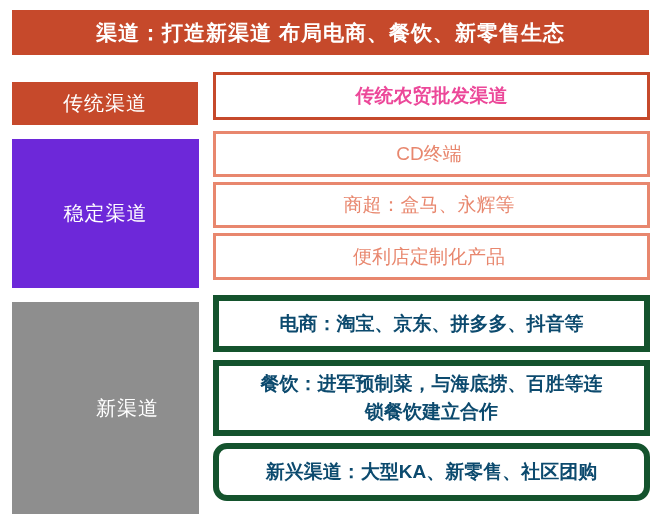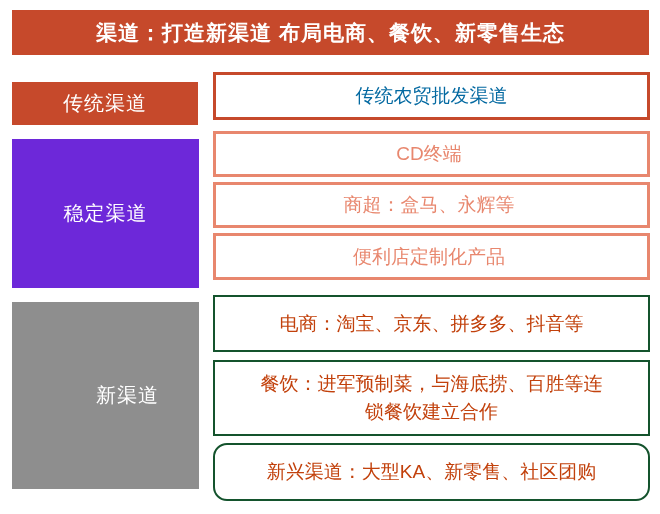--- a/index.html
+++ b/index.html
@@ -41,44 +41,45 @@
     color: #ffffff;
     font-size: 20px;
     letter-spacing: 1px;
     margin-top: 8px;
   }
   .red-fill    { background: #C6492B; }
   .salmon-fill { background: #6d28d9; }
   .gray-fill   { background: #8E8E8E; }
   .s1-label { top: 74px;  height: 43px;  width: 186px; }
   .s2-label { top: 131px; height: 149px; }
-  .s3-label { top: 294px; height: 187px; padding-left: 44px; }
+  .s3-label { top: 294px; height: 213px; padding-left: 44px; }
   
   .box {
     position: absolute;
     left: 213px;
     width: 437px;
     background: #ffffff;
     font-size: 19px;
     line-height: 28px;
     padding: 0 38px;
   }
   .red-box {
     border: 3px solid #C6492B;
-    color: #0369a1;
-    font-weight: normal;
+    color: #ec4899;
+    font-weight: bold;
   }
   .salmon-box {
     border: 3px solid #E8876E;
     color: #E8876E;
     padding-left: 33px;
   }
   .gray-box {
-    border: 2px solid #14532d;
-    color: #c2410c;
+    border: 6px solid #14532d;
+    color: #0c4a6e;
+    font-weight: bold;
   }
   .s1-box1 { top: 72px;  height: 48px; }
   .s2-box1 { top: 131px; height: 46px; }
   .s2-box2 { top: 182px; height: 46px; }
   .s2-box3 { top: 233px; height: 47px; text-align: right; }
   .s3-box1 { top: 295px; height: 57px; }
   .s3-box2 { top: 360px; height: 76px; }
   .s3-box3 { top: 443px; height: 58px; border-radius: 14px; }
 </style>
 </head>

